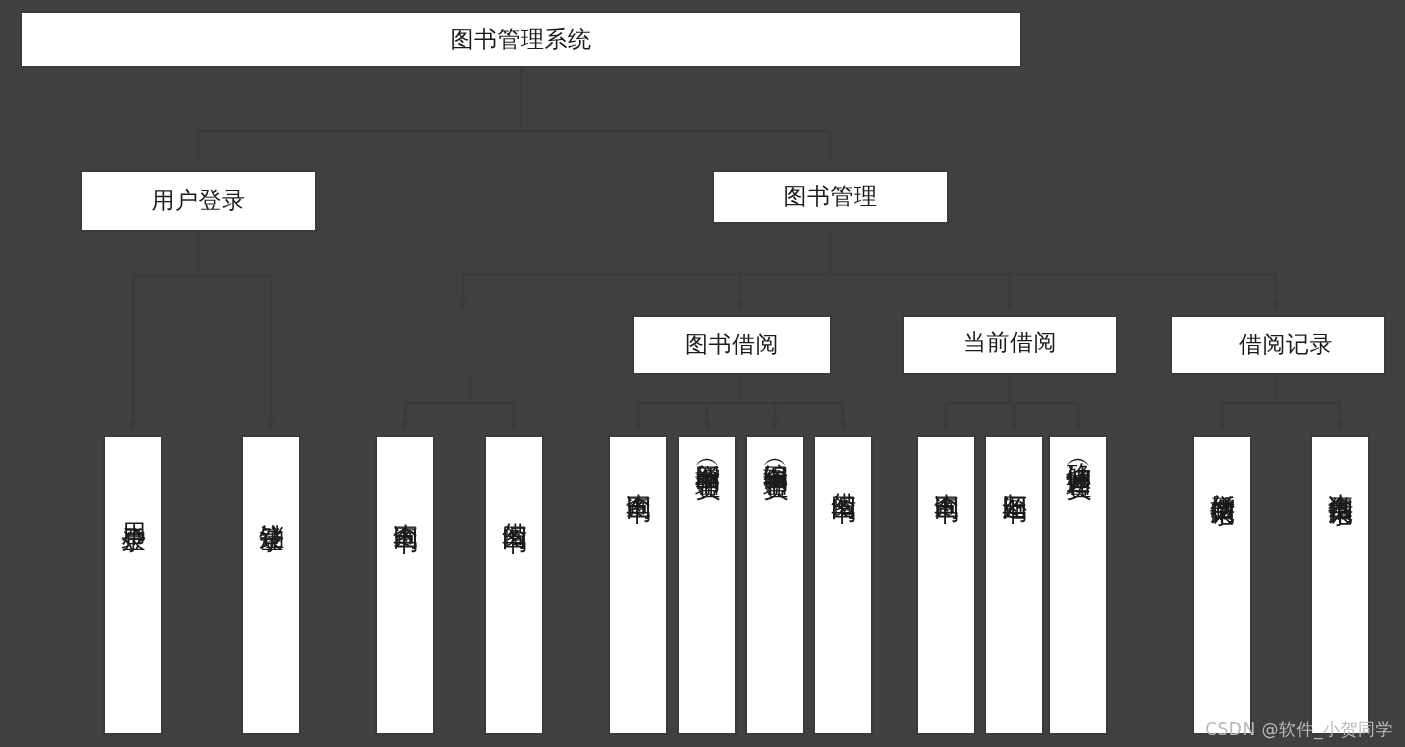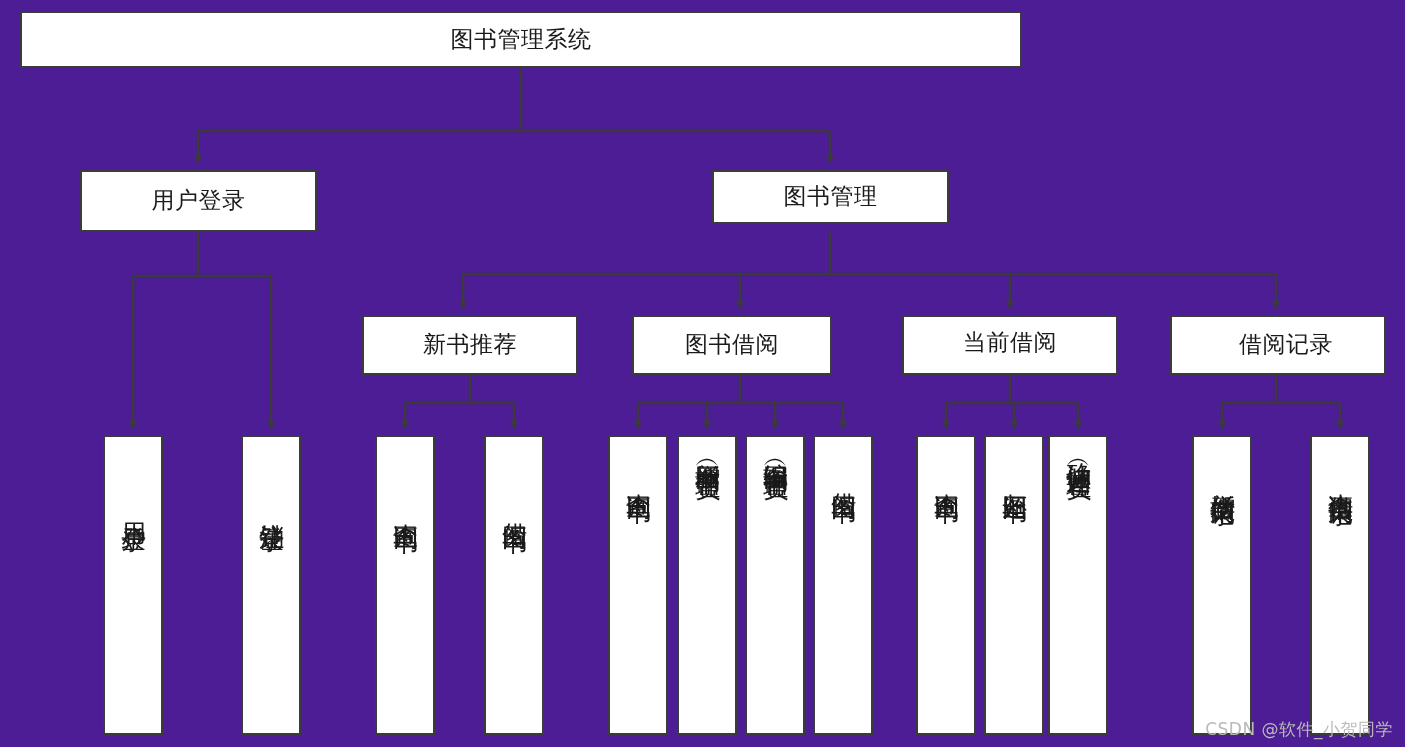--- a/index.html
+++ b/index.html
@@ -8,21 +8,21 @@
     padding: 0;
     background: #ffffff;
   }
   body {
     font-family: "DejaVu Sans", "Liberation Sans", sans-serif;
   }
   #diagram-root {
     position: relative;
     width: 1405px;
     height: 747px;
-    background: #4c1d95;
+    background: #404040;
     overflow: hidden;
   }
   svg.edges {
     position: absolute;
     left: 0;
     top: 0;
     width: 1405px;
     height: 747px;
     pointer-events: none;
   }
@@ -141,23 +141,20 @@
   </div>
 
   <div class="node horiz" style="left:80px; top:170px; width:237px; height:62px;">
     <span class="label">用户登录</span>
   </div>
 
   <div class="node horiz" style="left:712px; top:170px; width:237px; height:54px;justify-content:center;">
     <span class="label">图书管理</span>
   </div>
 
-  <div class="node horiz" style="left:362px; top:315px; width:216px; height:60px;">
-    <span class="label">新书推荐</span>
-  </div>
 
   <div class="node horiz" style="left:632px; top:315px; width:200px; height:60px;">
     <span class="label">图书借阅</span>
   </div>
 
   <div class="node horiz" style="left:902px; top:315px; width:216px; height:60px;font-family:Liberation Mono, monospace;">
     <span class="label">当前借阅</span>
   </div>
 
   <div class="node horiz" style="left:1170px; top:315px; width:216px; height:60px;padding-left:16px;">

